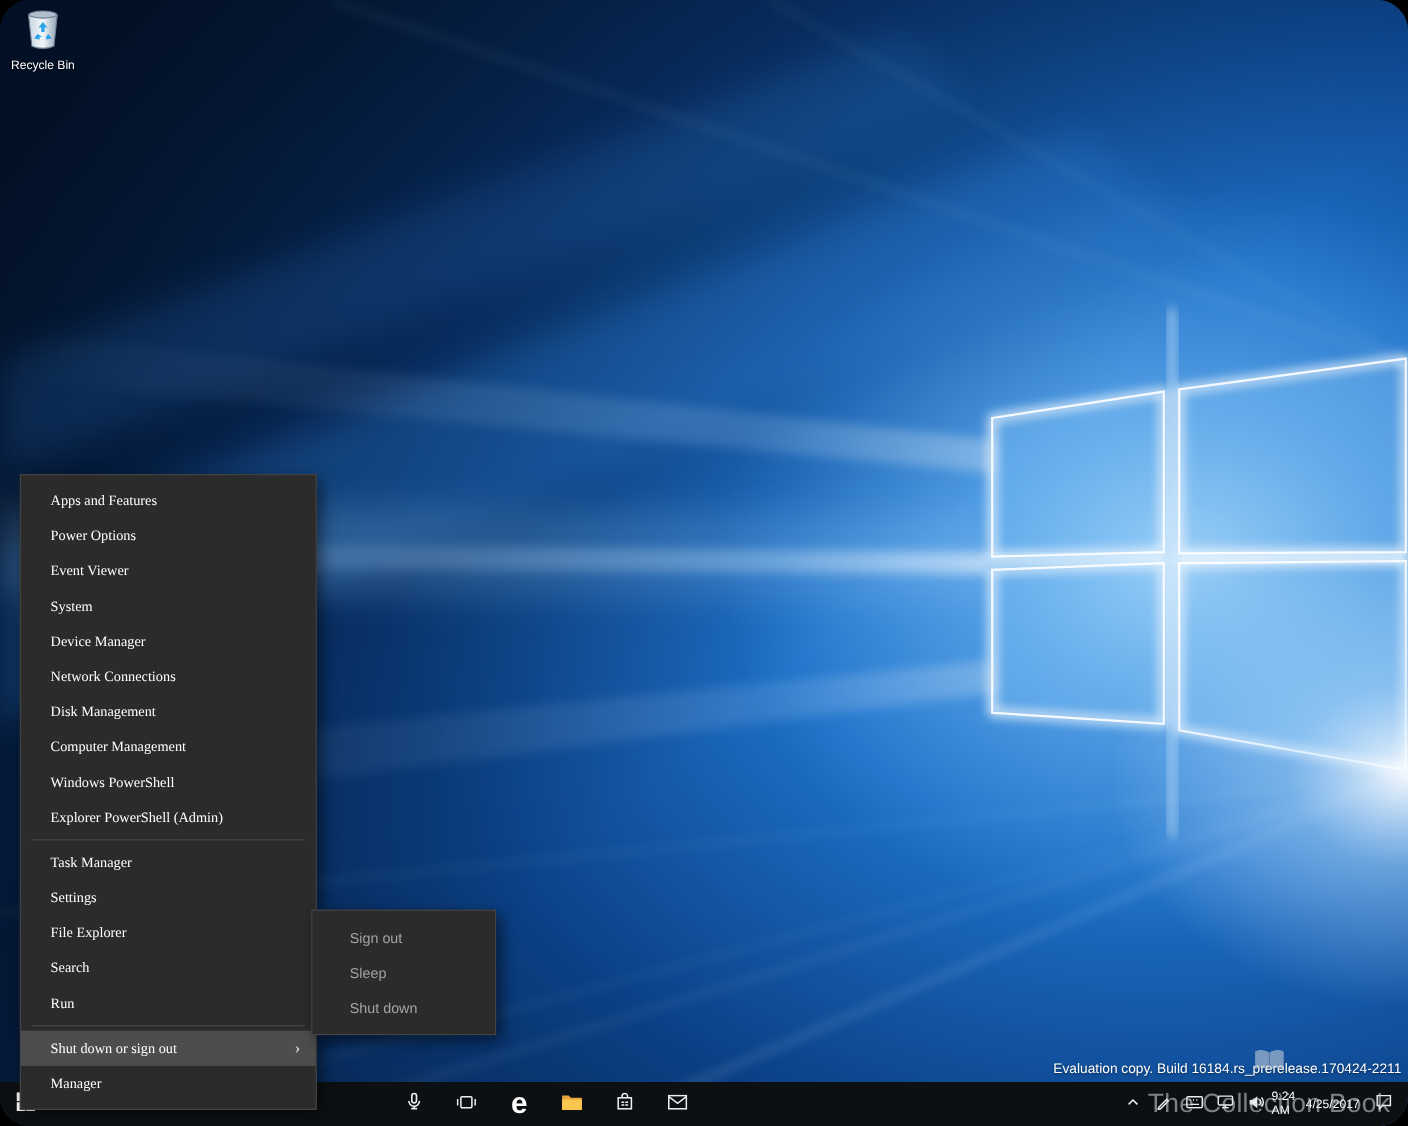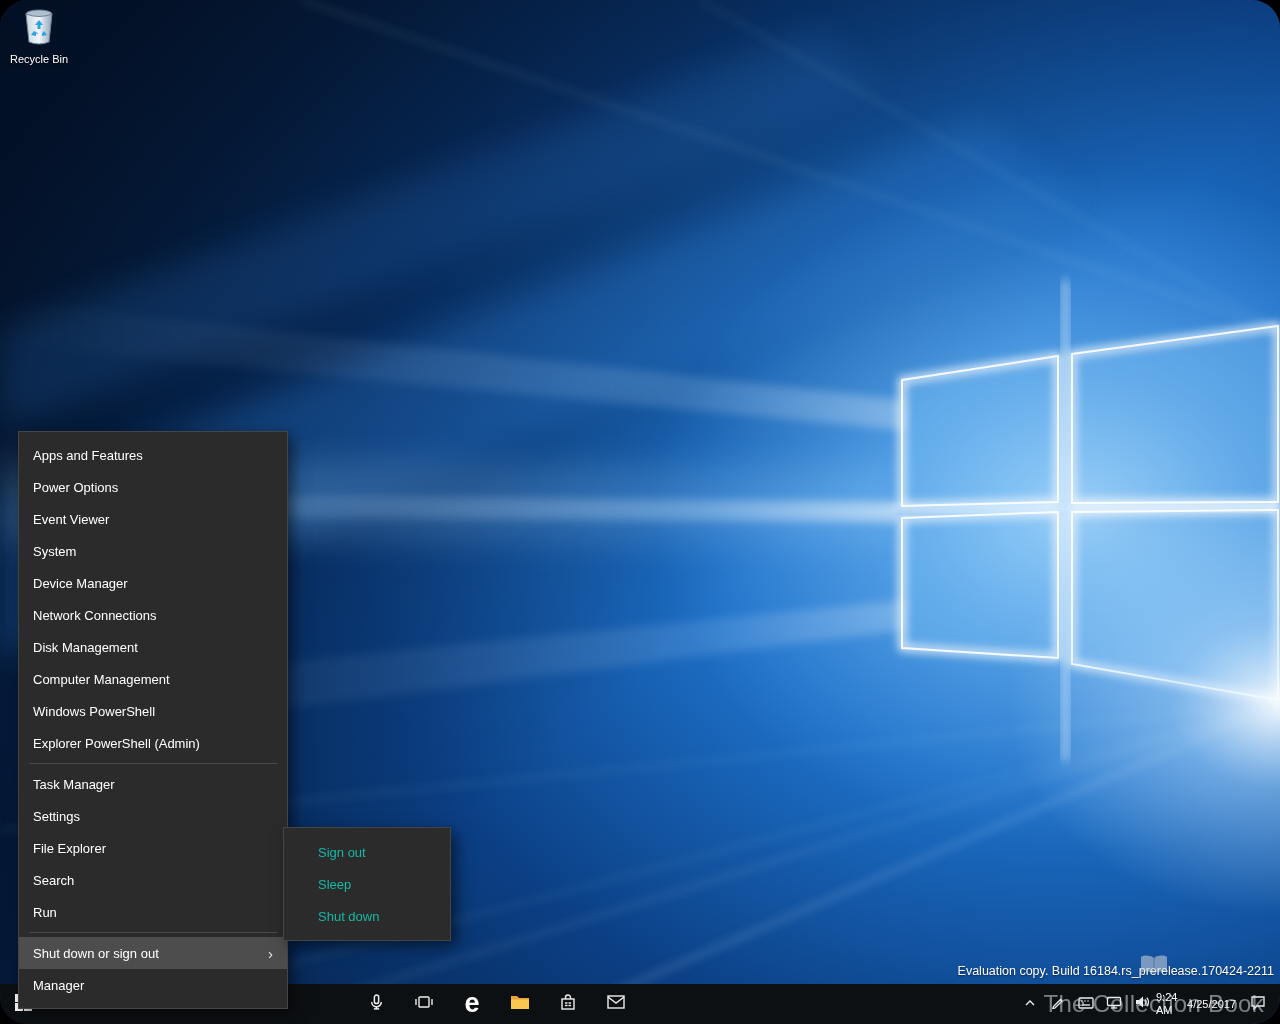--- a/index.html
+++ b/index.html
@@ -23,32 +23,32 @@
 
   
   .winx{
     position:absolute;left:18px;top:431px;width:270px;z-index:100;
     background:#2b2b2b;border:1px solid #454545;box-sizing:border-box;
     padding:7px 0;box-shadow:5px 5px 14px rgba(0,0,0,.55);
     color:#fff;font-size:13px;
   }
   .wx-item{
     height:32px;display:flex;align-items:center;
-    padding:0 14px 0 14px;cursor:default;white-space:nowrap;
+    padding:0 14px 0 27px;cursor:default;white-space:nowrap;font-family:Liberation Serif, serif;
   }
   .wx-item.highlight{background:#4d4d4d;}
   .wx-item .chev{margin-left:auto;font-size:15px;color:#e6e6e6;line-height:1;}
   .wx-sep{height:1px;background:#4a4a4a;margin:4px 10px;}
 
   
   .submenu{
     position:absolute;left:283px;top:827px;width:168px;z-index:110;
     background:#2b2b2b;border:1px solid #454545;box-sizing:border-box;
     padding:8px 0;box-shadow:5px 5px 14px rgba(0,0,0,.55);
-    color:#14b8a6;font-size:13px;
+    color:#a3a3a3;font-size:13px;
   }
   .sm-item{height:32px;display:flex;align-items:center;padding:0 12px 0 34px;cursor:default;}
 
   
   .taskbar{
     position:absolute;left:0;bottom:0;width:1280px;height:40px;
     background:#0d1013;z-index:50;display:flex;align-items:center;
   }
   .tb-btn{
     width:46px;height:40px;display:flex;align-items:center;justify-content:center;

